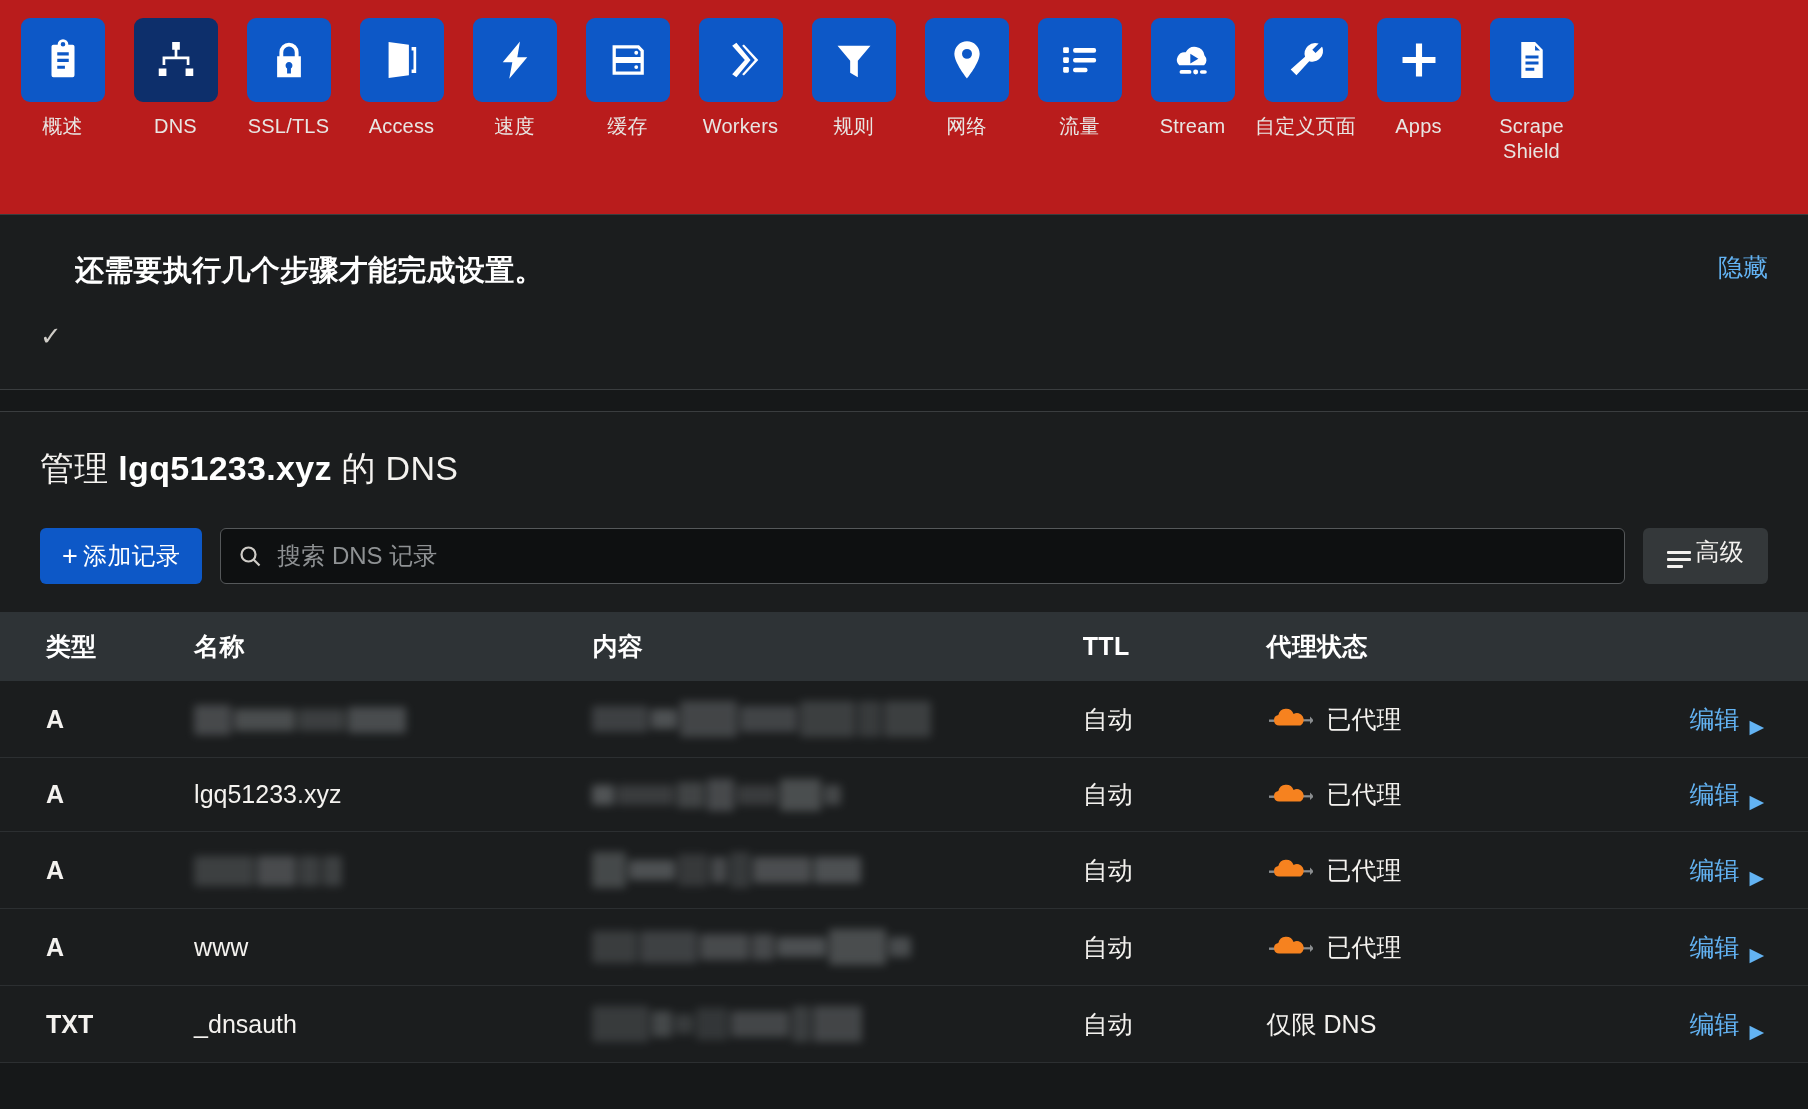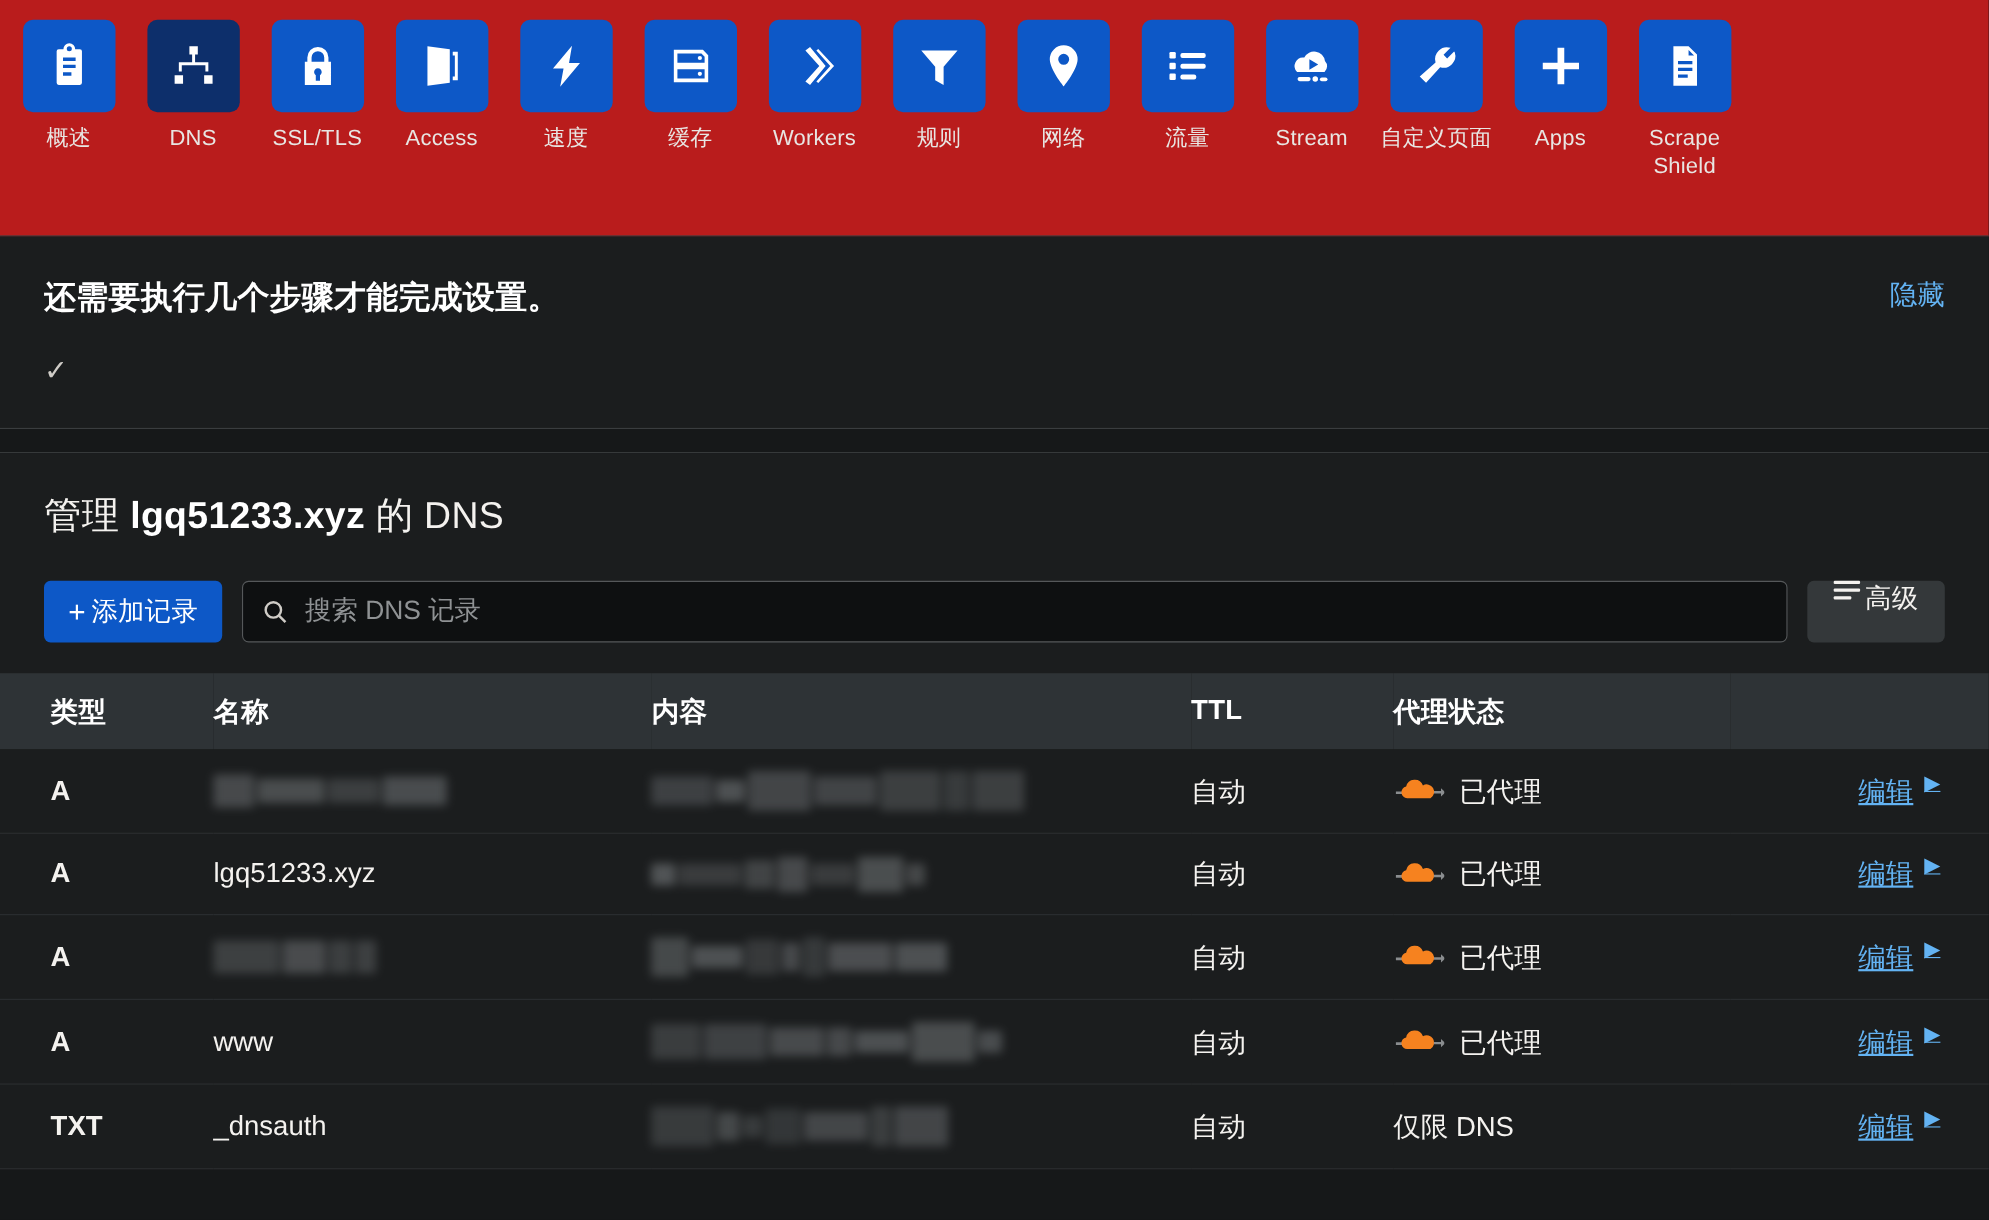--- a/index.html
+++ b/index.html
@@ -68,20 +68,21 @@
   .banner-head {
     display: flex;
     align-items: flex-start;
     justify-content: space-between;
   }
   .banner-title {
     color: #ffffff;
     font-size: 29px;
     font-weight: bold;
     letter-spacing: .3px;
+    margin-left: 35px;
   }
   .banner-hide {
     color: #63b3f3;
     font-size: 25px;
     cursor: pointer;
   }
   .banner-item {
     margin-top: 32px;
     display: flex;
     align-items: center;
@@ -163,26 +164,26 @@
     pointer-events: none;
   }
   .search-ico svg { width: 24px; height: 24px; stroke: #cfccc7; fill: none; stroke-width: 2.2; }
 
   .btn-adv {
     background: #34383a;
     color: #f4f2ef;
     border: none;
     border-radius: 6px;
     height: 56px;
-    padding: 0 24px;
+    padding: 16px 24px;
     font-size: 24px;
     font-family: inherit;
     cursor: pointer;
     display: flex;
-    align-items: flex-start;
+    align-items: flex-end;
     gap: 4px;
     letter-spacing: .3px;
   }
   .adv-ico { display: flex; flex-direction: column; gap: 4px; width: 24px; }
   .adv-ico i { display: block; height: 3px; background: #f4f2ef; border-radius: 1px; }
   .adv-ico i:nth-child(1) { width: 24px; }
   .adv-ico i:nth-child(2) { width: 24px; }
   .adv-ico i:nth-child(3) { width: 16px; }
 
   
@@ -216,24 +217,23 @@
   .c-edit   { width: 230px; text-align: right; padding-right: 44px !important; }
 
   td.c-type { font-weight: bold; }
 
   .proxy-cell { display: flex; align-items: center; gap: 14px; }
   .cloud-ico { width: 46px; height: 26px; flex: 0 0 auto; }
   .edit-link {
     color: #63b3f3;
     cursor: pointer;
     display: inline-flex;
-    align-items: flex-start;
+    align-items: flex-end;
     gap: 10px;
     justify-content: flex-end;
-    text-decoration: underline;
   }
   .edit-caret { font-size: 19px; line-height: 1; }
 
   
   .redact {
     display: block;
     filter: blur(4.5px);
     opacity: .95;
   }
   .redact i {

